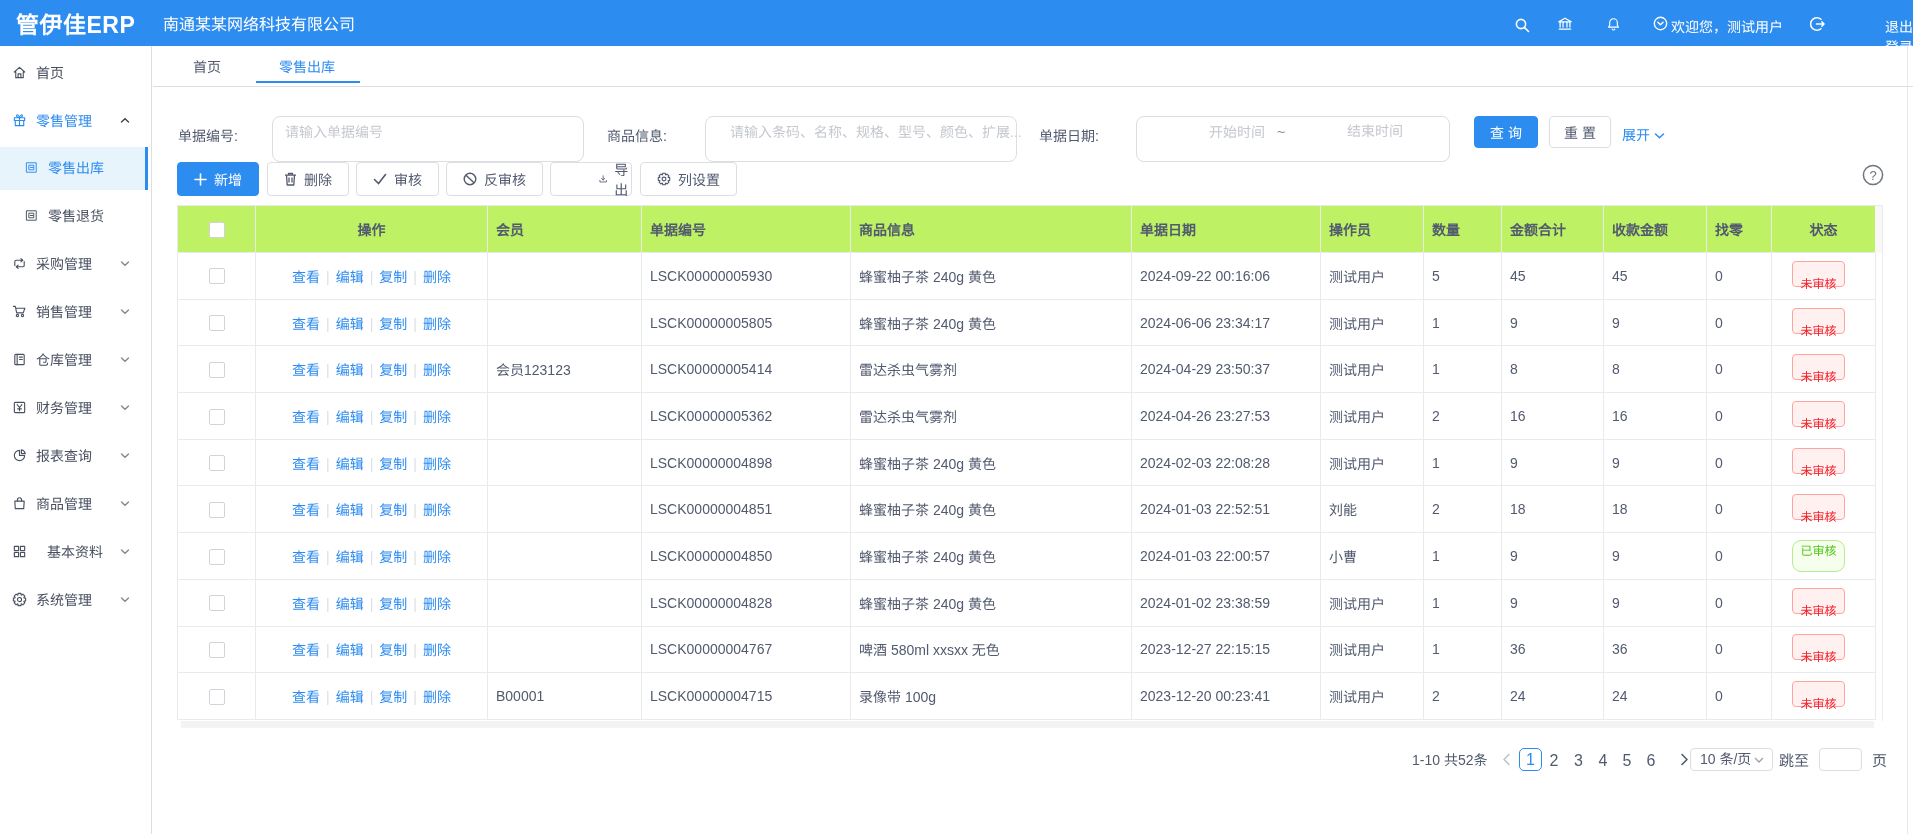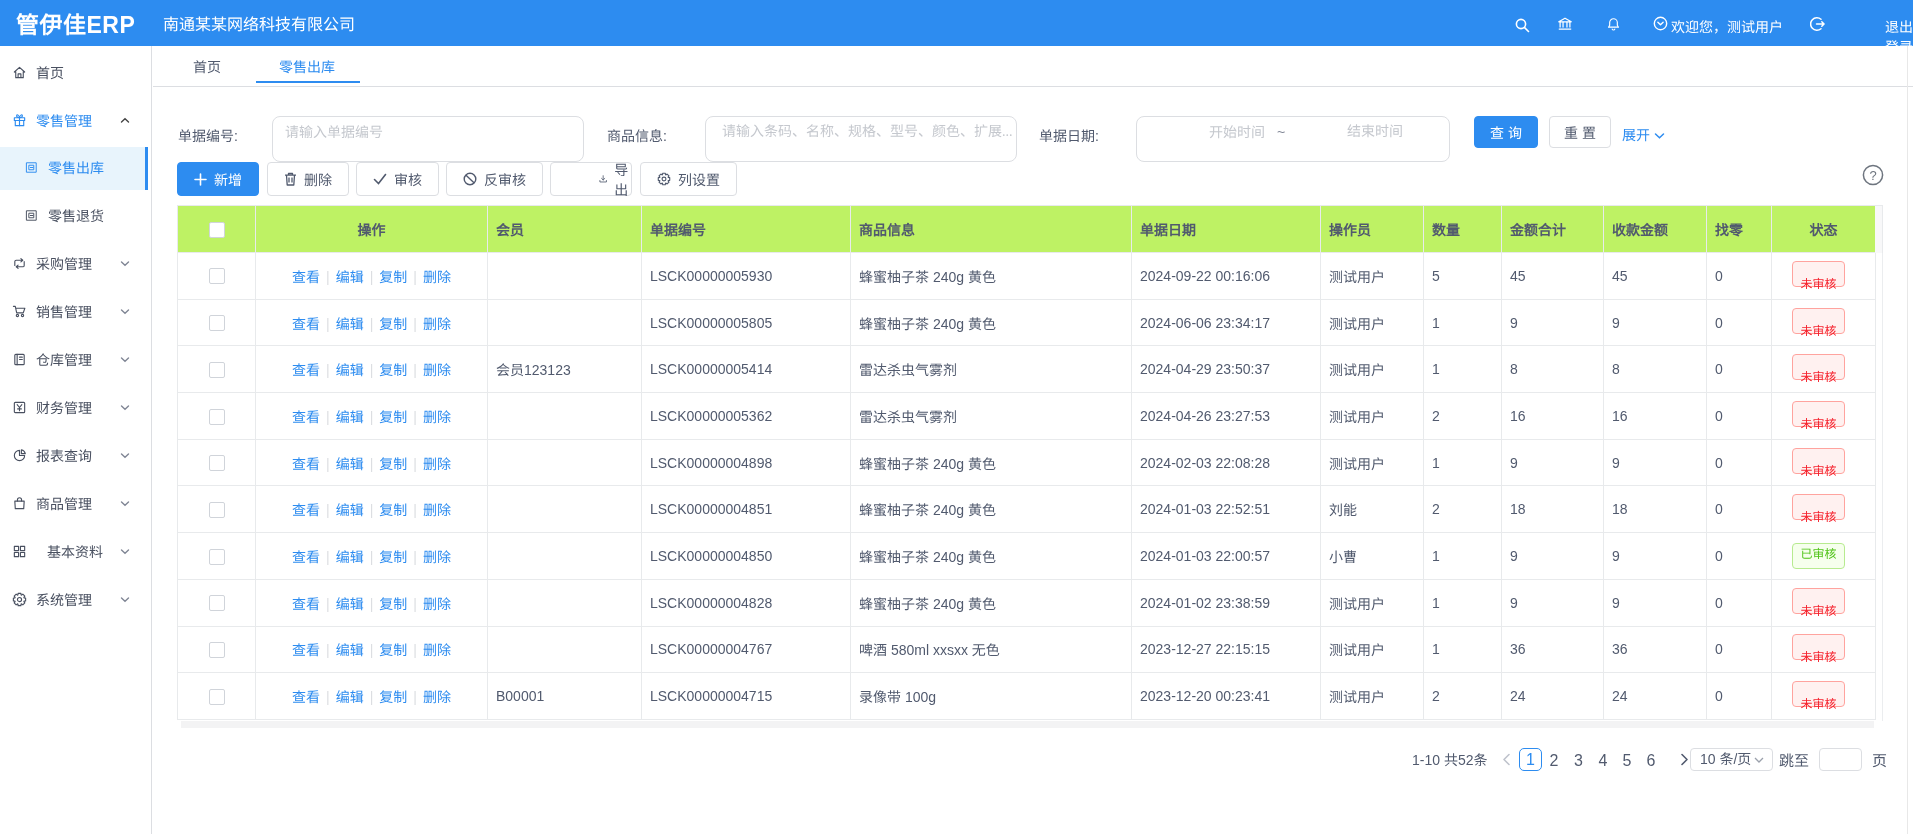--- a/index.html
+++ b/index.html
@@ -28,21 +28,21 @@
 
 #tbl { left:177px; top:205px; width:1698px; border-collapse:collapse; table-layout:fixed; }
 #tbl th { background:#bef264; font-weight:bold; color:#515a6e; height:47px; }
 #tbl td { height:46.7px; background:#fff; color:#515a6e; }
 #tbl th, #tbl td { border:1px solid #e8eaec; font-size:14px; padding:0 0 0 8px; text-align:left; white-space:nowrap; overflow:hidden; }
 #tbl th.tc, #tbl td.tc { text-align:center; padding:0; }
 .cb { display:inline-block; width:16px; height:16px; border:1px solid #d0d4da; border-radius:2px; background:#fff; vertical-align:middle; }
 .lnk { color:#2d8cf0; }
 .sep { color:#dcdee2; margin:0 6px; }
 .tag-red { display:inline-block; height:22px; line-height:20px; padding:12px 7px; font-size:12px; color:#f5222d; background:#fff1f0; border:1px solid #ffa39e; border-radius:4px; }
-.tag-green { display:inline-block; height:26px; line-height:20px; padding:0 7px; font-size:12px; color:#52c41a; background:#f6ffed; border:1px solid #b7eb8f; border-radius:4px; }
+.tag-green { display:inline-block; height:32px; line-height:20px; padding:0 7px; font-size:12px; color:#52c41a; background:#f6ffed; border:1px solid #b7eb8f; border-radius:9px; }
 .pgn { top:752px; font-size:16px; color:#515a6e; }
 </style>
 </head>
 <body>
 <div id="hdr" class="abs"></div>
 <div id="logo" class="abs">管伊佳ERP</div>
 <div id="comp" class="abs">南通某某网络科技有限公司</div>
 
 <svg class="abs" style="left:1514px;top:17px;" width="17" height="17" viewBox="0 0 17 17" fill="none" stroke="#fff" stroke-width="1.6" stroke-linecap="round">
     <circle cx="7" cy="7" r="4.6"></circle>
@@ -163,21 +163,21 @@
   </svg>
 
 <div id="tabbar" class="abs"></div>
 <div class="abs tabt" style="left:193px;color:#515a6e;">首页</div>
 <div class="abs tabt" style="left:279px;color:#2d8cf0;">零售出库</div>
 <div class="abs" style="left:256px;top:80.5px;width:104px;height:2.4px;background:#2d8cf0;"></div>
 
 <div class="abs flabel" style="left:178px;">单据编号:</div>
 <div class="abs finput" style="left:272px;width:312px;"><span class="ph" style="margin-left:12px;">请输入单据编号</span></div>
 <div class="abs flabel" style="left:607px;">商品信息:</div>
-<div class="abs finput" style="left:705px;width:312px;"><span class="ph" style="margin-left:16px;font-family:Liberation Serif, serif;">请输入条码、名称、规格、型号、颜色、扩展...</span></div>
+<div class="abs finput" style="left:705px;width:312px;"><span class="ph" style="margin-left:24px;">请输入条码、名称、规格、型号、颜色、扩展...</span></div>
 <div class="abs flabel" style="left:1039px;">单据日期:</div>
 <div class="abs finput" style="left:1136px;width:314px;"></div>
 <span class="abs ph" style="left:1184px;top:117px;">开始时间</span>
 <span class="abs" style="left:1277px;top:117px;color:#808695;font-size:14px;line-height:30px;">~</span>
 <span class="abs ph" style="left:1322px;top:117px;font-family:Liberation Serif, serif;">结束时间</span>
 <div class="abs btn btn-blue" style="left:1474px;top:116px;width:64px;height:32px;">查 询</div>
 <div class="abs btn" style="left:1549px;top:116px;width:62px;height:32px;">重 置</div>
 <div class="abs" style="left:1622px;top:124px;color:#2d8cf0;font-size:14px;">展开 <svg width="11" height="8" viewBox="0 0 11 8" fill="none" stroke="#2d8cf0" stroke-width="1.5" stroke-linecap="round" style="display:inline-block;">
       <path d="M1.5 2 L5.5 5.8 L9.5 2"></path>
     </svg></div>

